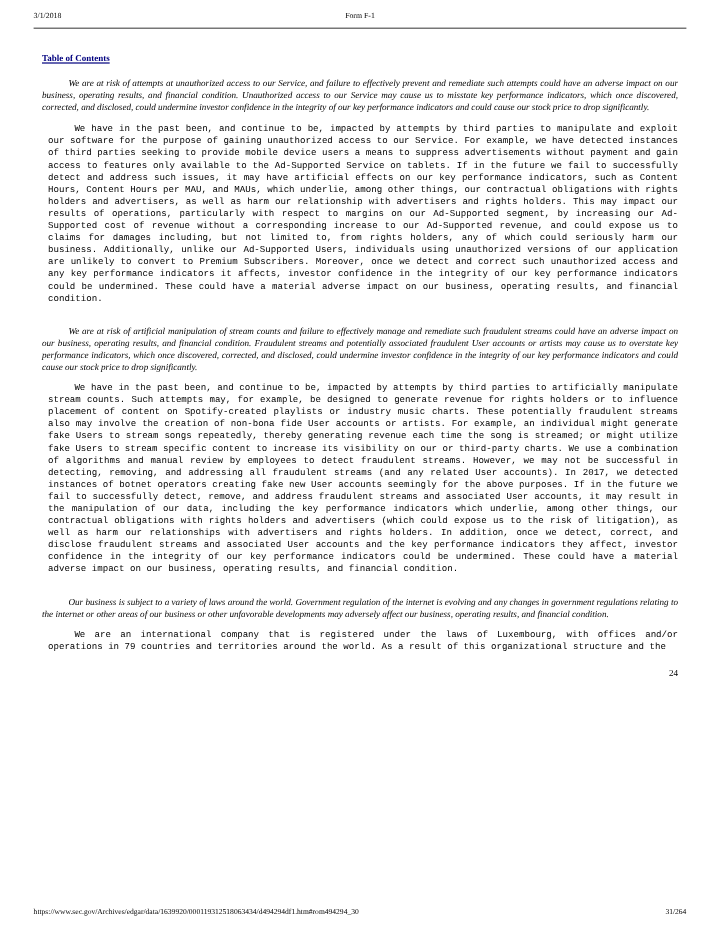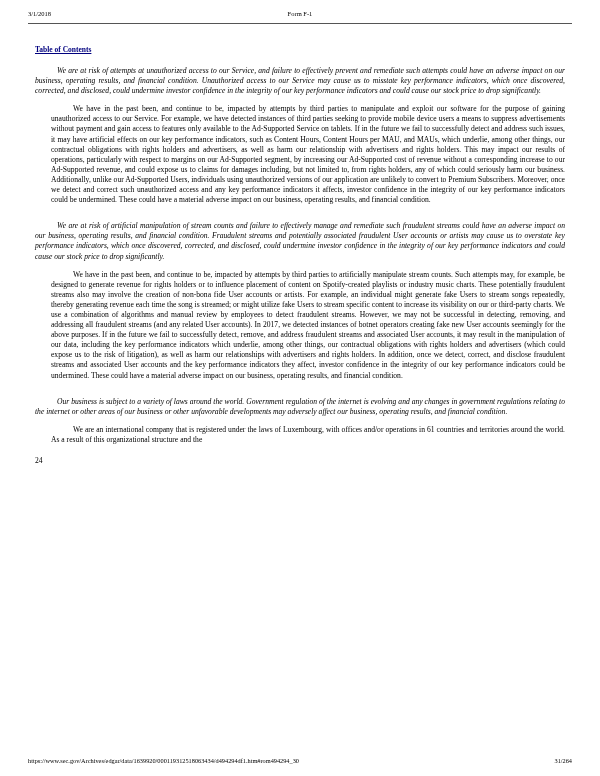--- a/index.html
+++ b/index.html
@@ -65,35 +65,36 @@
     font-weight: bold;
     font-family: "Liberation Serif", serif;
     display: inline-block;
     margin-bottom: 12px;
     cursor: pointer;
   }
   p.body-text {
     font-size: 7.6px;
     line-height: 1.33;
     text-align: justify;
-    margin: 0 0 11px 16px;
+    margin: 0 0 11px 5px;
     text-indent: 22px;
+    font-family: Liberation Mono, monospace;
   }
   p.heading-text {
     font-size: 7.6px;
     line-height: 1.33;
     text-align: justify;
     margin: 0 0 8px 0;
     text-indent: 22px;
     font-weight: normal;
     font-style: italic;
   }
   .spacer-sm { height: 5px; }
   .page-number {
-    text-align: left;
+    text-align: right;
     font-size: 7.6px;
     margin-top: 10px;
   }
   .footer-row {
     position: absolute;
     bottom: 12px;
     left: 28px;
     right: 28px;
     display: flex;
     justify-content: space-between;
@@ -131,21 +132,21 @@
     <p class="body-text">We have in the past been, and continue to be, impacted by attempts by third parties to manipulate and exploit our software for the purpose of gaining unauthorized access to our Service. For example, we have detected instances of third parties seeking to provide mobile device users a means to suppress advertisements without payment and gain access to features only available to the Ad-Supported Service on tablets. If in the future we fail to successfully detect and address such issues, it may have artificial effects on our key performance indicators, such as Content Hours, Content Hours per MAU, and MAUs, which underlie, among other things, our contractual obligations with rights holders and advertisers, as well as harm our relationship with advertisers and rights holders. This may impact our results of operations, particularly with respect to margins on our Ad-Supported segment, by increasing our Ad-Supported cost of revenue without a corresponding increase to our Ad-Supported revenue, and could expose us to claims for damages including, but not limited to, from rights holders, any of which could seriously harm our business. Additionally, unlike our Ad-Supported Users, individuals using unauthorized versions of our application are unlikely to convert to Premium Subscribers. Moreover, once we detect and correct such unauthorized access and any key performance indicators it affects, investor confidence in the integrity of our key performance indicators could be undermined. These could have a material adverse impact on our business, operating results, and financial condition.</p>
 
     <div class="spacer-sm"></div>
 
     <p class="heading-text">We are at risk of artificial manipulation of stream counts and failure to effectively manage and remediate such fraudulent streams could have an adverse impact on our business, operating results, and financial condition. Fraudulent streams and potentially associated fraudulent User accounts or artists may cause us to overstate key performance indicators, which once discovered, corrected, and disclosed, could undermine investor confidence in the integrity of our key performance indicators and could cause our stock price to drop significantly.</p>
     <p class="body-text">We have in the past been, and continue to be, impacted by attempts by third parties to artificially manipulate stream counts. Such attempts may, for example, be designed to generate revenue for rights holders or to influence placement of content on Spotify-created playlists or industry music charts. These potentially fraudulent streams also may involve the creation of non-bona fide User accounts or artists. For example, an individual might generate fake Users to stream songs repeatedly, thereby generating revenue each time the song is streamed; or might utilize fake Users to stream specific content to increase its visibility on our or third-party charts. We use a combination of algorithms and manual review by employees to detect fraudulent streams. However, we may not be successful in detecting, removing, and addressing all fraudulent streams (and any related User accounts). In 2017, we detected instances of botnet operators creating fake new User accounts seemingly for the above purposes. If in the future we fail to successfully detect, remove, and address fraudulent streams and associated User accounts, it may result in the manipulation of our data, including the key performance indicators which underlie, among other things, our contractual obligations with rights holders and advertisers (which could expose us to the risk of litigation), as well as harm our relationships with advertisers and rights holders. In addition, once we detect, correct, and disclose fraudulent streams and associated User accounts and the key performance indicators they affect, investor confidence in the integrity of our key performance indicators could be undermined. These could have a material adverse impact on our business, operating results, and financial condition.</p>
 
     <div class="spacer-sm"></div>
 
     <p class="heading-text">Our business is subject to a variety of laws around the world. Government regulation of the internet is evolving and any changes in government regulations relating to the internet or other areas of our business or other unfavorable developments may adversely affect our business, operating results, and financial condition.</p>
-    <p class="body-text">We are an international company that is registered under the laws of Luxembourg, with offices and/or operations in 61 countries and territories around the world. As a result of this organizational structure and the</p>
+    <p class="body-text">We are an international company that is registered under the laws of Luxembourg, with offices and/or operations in 79 countries and territories around the world. As a result of this organizational structure and the</p>
 
     <div class="page-number">24</div>
   </div>
 
   <div class="footer-row">
     <div class="footer-url">https://www.sec.gov/Archives/edgar/data/1639920/000119312518063434/d494294df1.htm#rom494294_30</div>
     <div class="footer-page">31/264</div>
   </div>
 
 </div>

